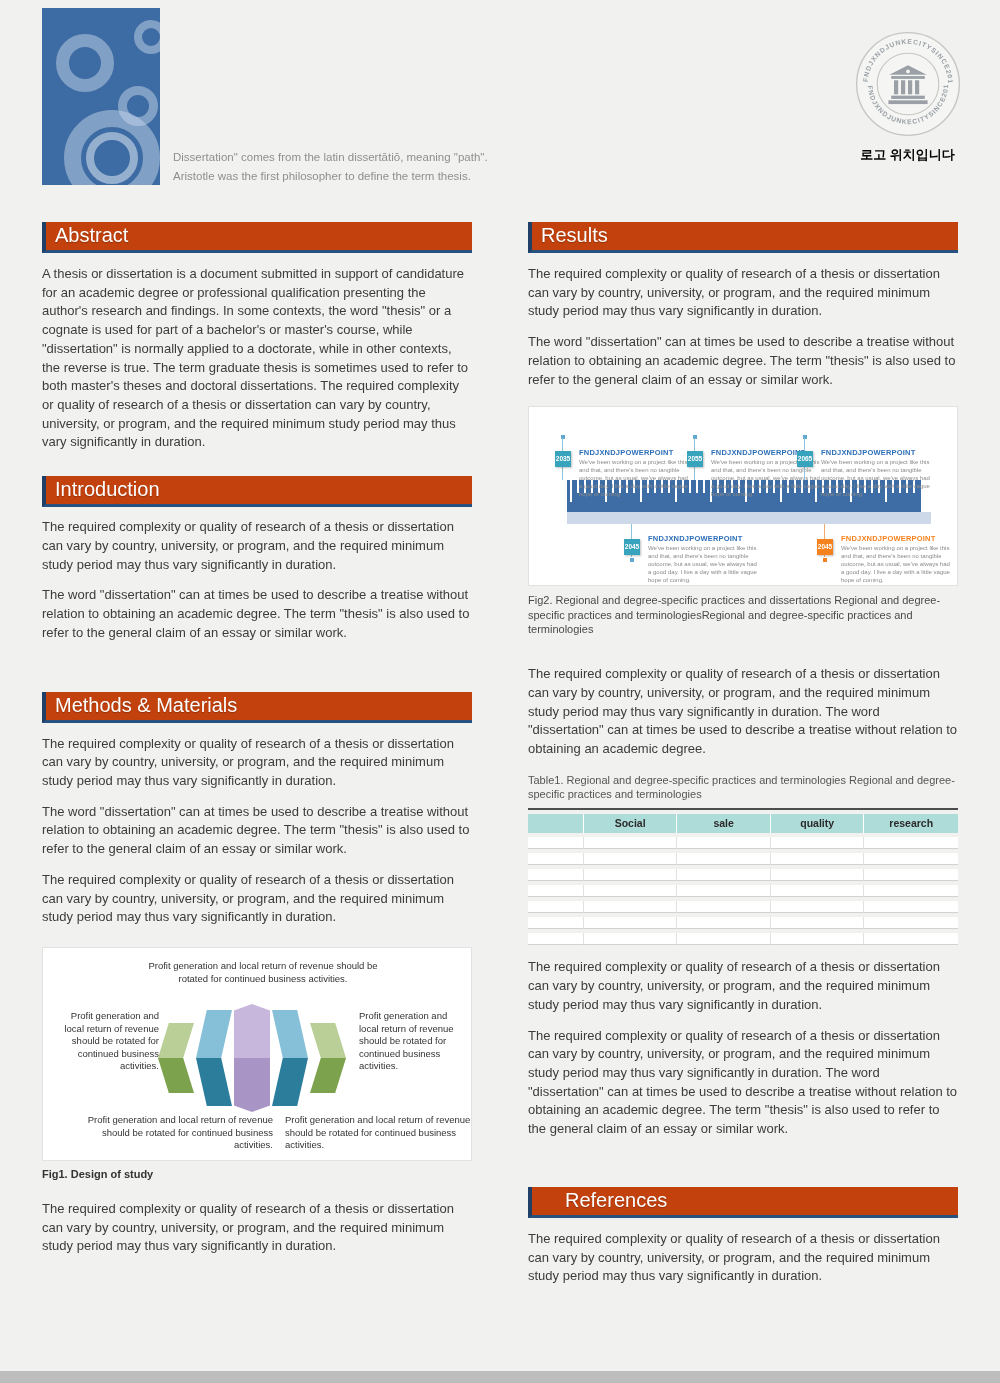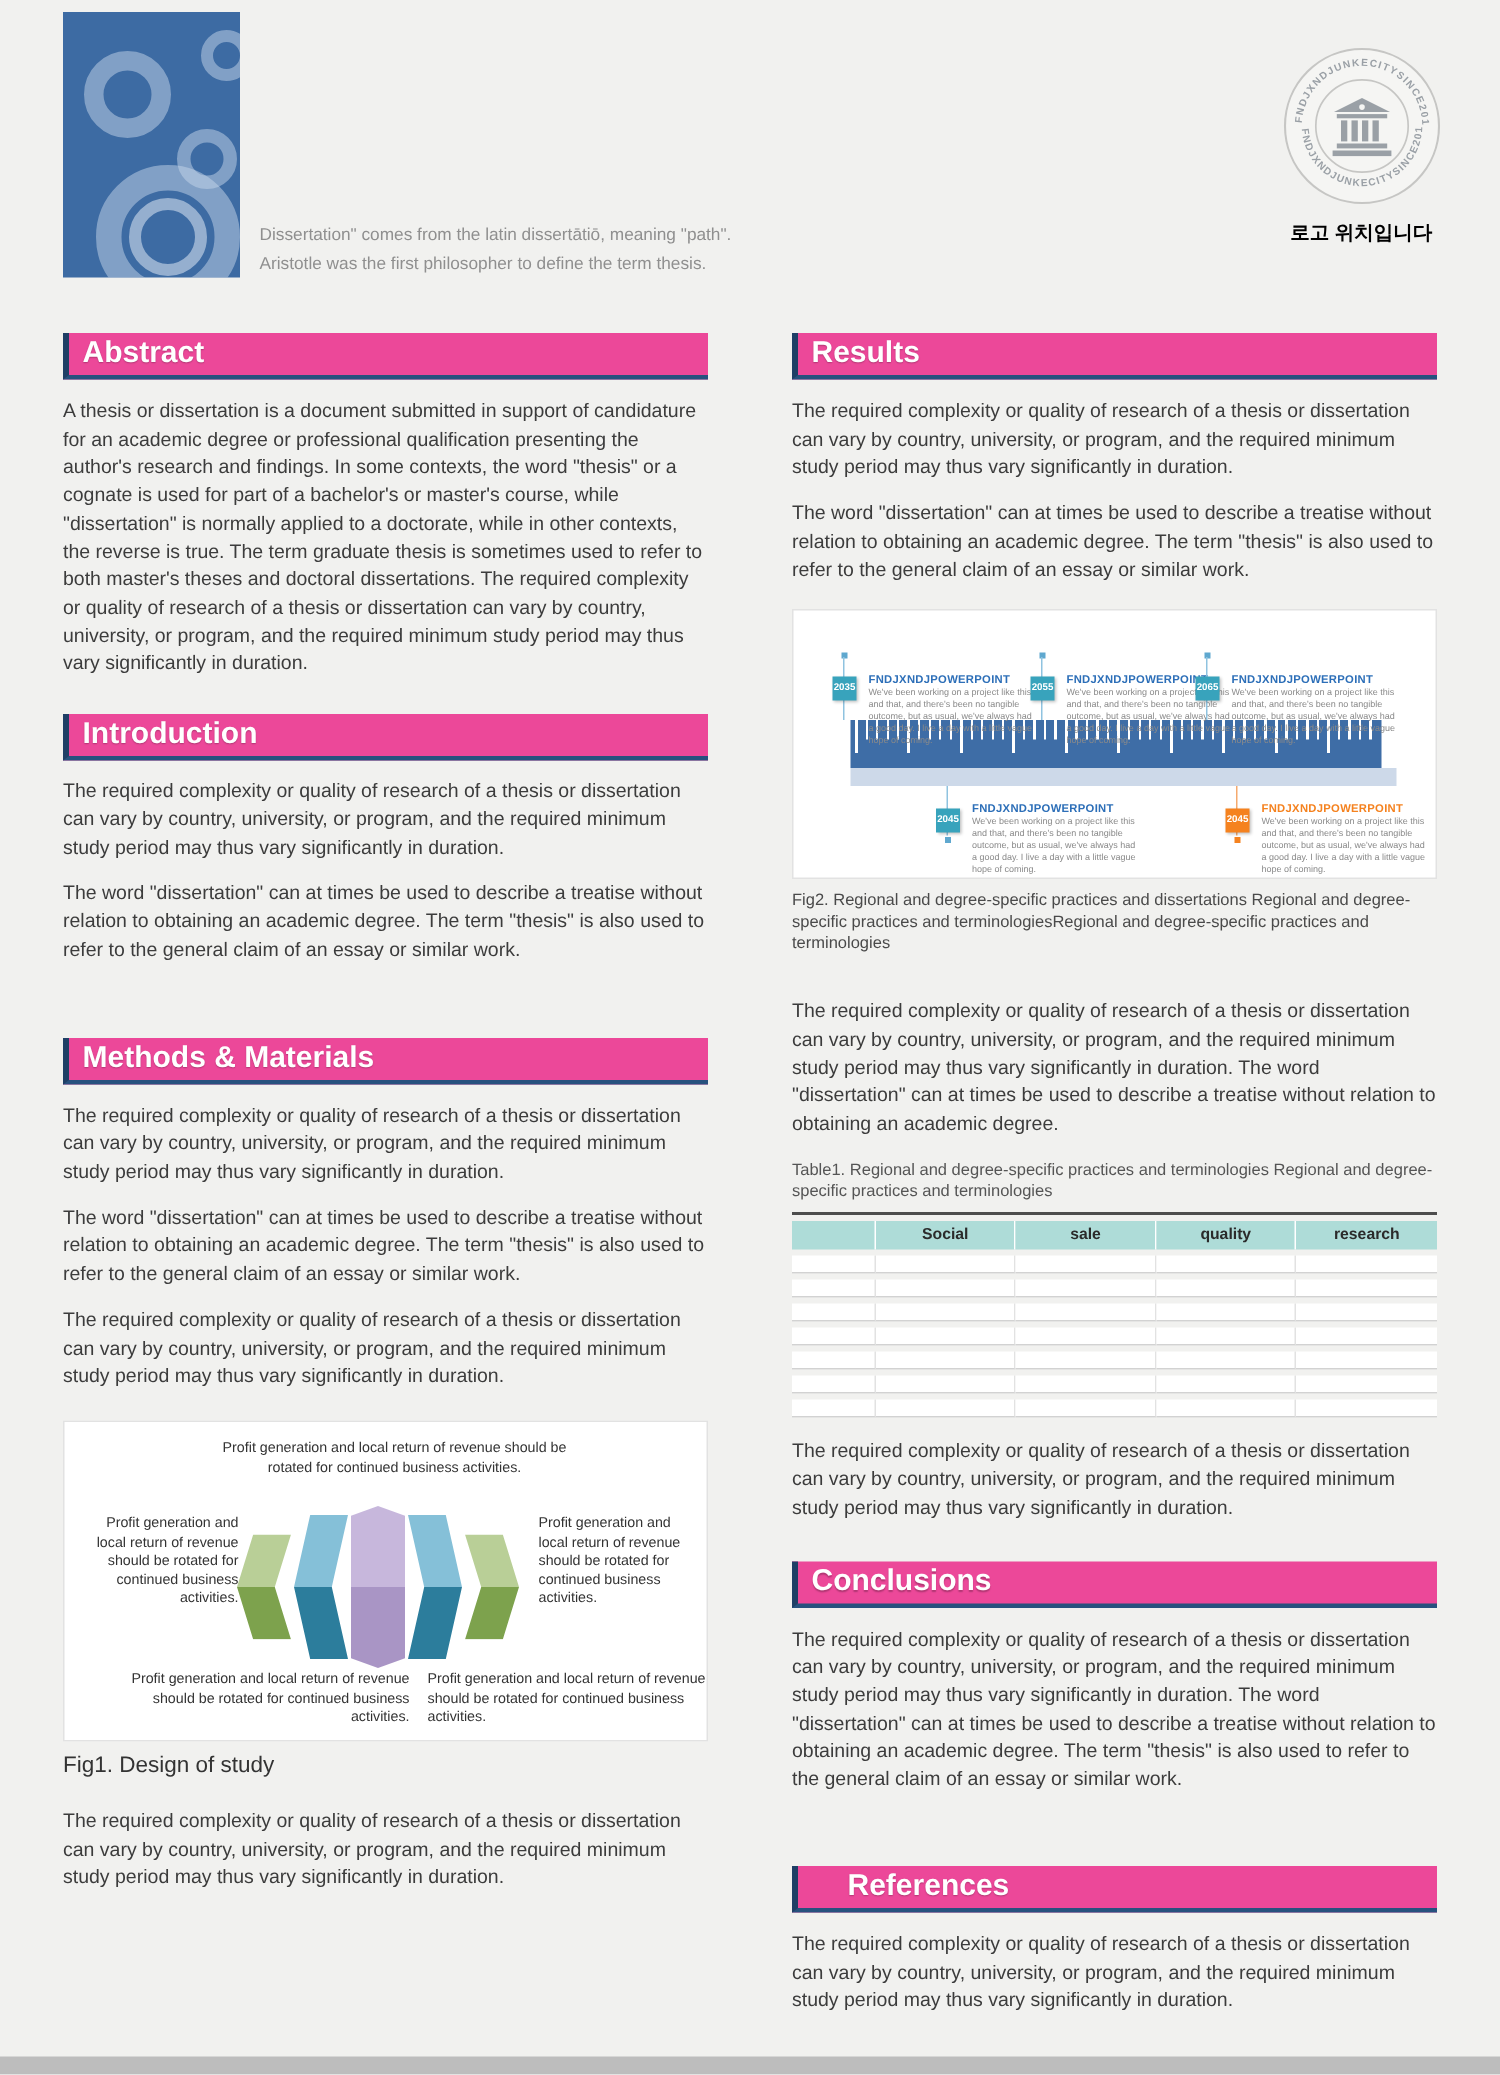--- a/index.html
+++ b/index.html
@@ -38,30 +38,30 @@
   .logo { position:absolute; left:845px; top:28px; width:125px; text-align:center; }
   .logo svg { display:block; margin:0 auto; }
   .logo-caption { margin-top:6px; font-size:13px; font-weight:bold; color:#000000; }
 
   
   .col { position:absolute; top:222px; width:430px; }
   .col-left  { left:42px; }
   .col-right { left:528px; }
 
   .sec-bar {
-    background:#ec4899;
+    background:#c2410c;
     border-left:4px solid #1f3f66;
     border-bottom:3px solid #27517e;
-    color:#fff; font-size:20px; font-weight:bold;
+    color:#fff; font-size:20px; font-weight:normal;
     padding:2px 10px 3px 9px;
     text-shadow:0 1px 1px rgba(0,0,0,.25);
   }
   .para { font-size:13px; line-height:1.44; color:#3c3c3c; }
   .cap  { font-size:11px; line-height:1.3; color:#4a4a4a; }
-  .cap-bold { font-size:15px; font-weight:normal; color:#333; }
+  .cap-bold { font-size:11px; font-weight:bold; color:#333; }
 
   .pill {
     width:340px; margin:40px auto 0;
     background:linear-gradient(#c9c9c9,#ababab);
     border-radius:16px; padding:5px 0 6px;
     text-align:center; font-size:13.5px; font-weight:bold; color:#141414;
   }
 
   .figbox { background:#fff; border:1px solid #e2e2e2; position:relative; }
 
@@ -334,20 +334,19 @@
           <td></td>
           <td></td>
           <td></td>
           <td></td>
         </tr>
     </tbody>
   </table>
 
   <div class="para" style="margin-top:9px;">The required complexity or quality of research of a thesis or dissertation can vary by country, university, or program, and the required minimum study period may thus vary significantly in duration.</div>
 
-  <div class="sec-bar" style="margin-top:26px;">Conclusions</div>
   <div class="para" style="margin-top:12px;">The required complexity or quality of research of a thesis or dissertation can vary by country, university, or program, and the required minimum study period may thus vary significantly in duration. The word "dissertation" can at times be used to describe a treatise without relation to obtaining an academic degree. The term "thesis" is also used to refer to the general claim of an essay or similar work.</div>
 
   <div class="sec-bar" style="margin-top:48px;padding-left:33px;">References</div>
   <div class="para" style="margin-top:12px;">The required complexity or quality of research of a thesis or dissertation can vary by country, university, or program, and the required minimum study period may thus vary significantly in duration.</div>
 </div>
 
 <div class="footer-bar"></div>
 
 </body></html>

